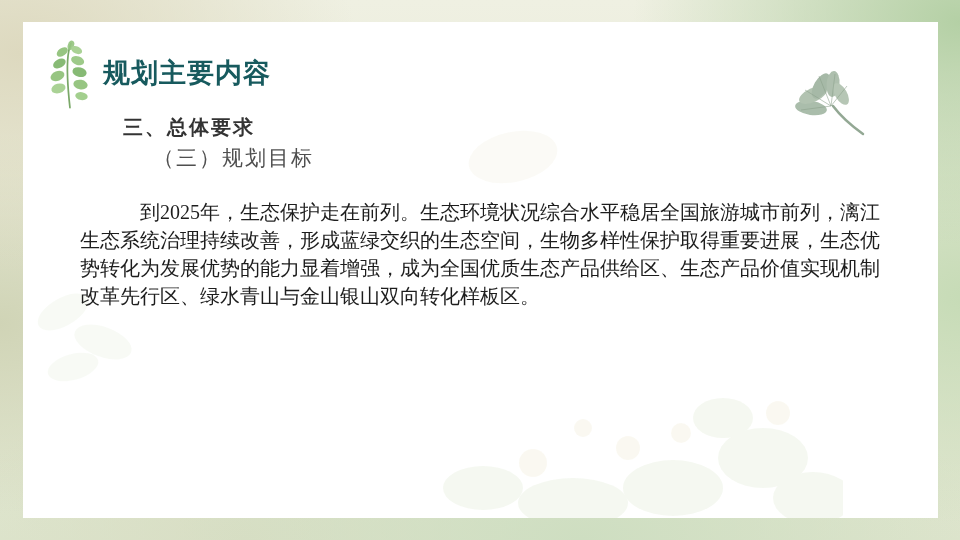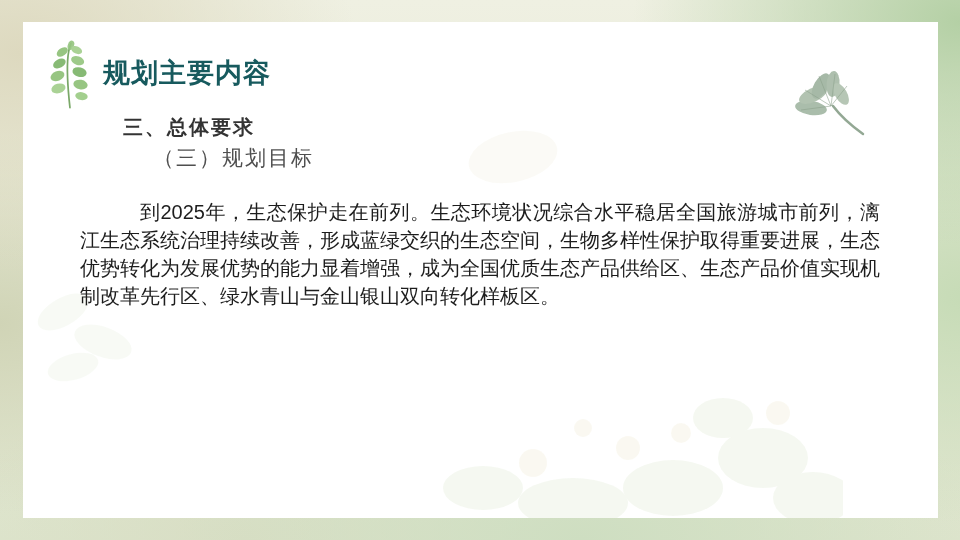--- a/index.html
+++ b/index.html
@@ -46,21 +46,21 @@
 
   .subsection-heading{
     position:absolute;left:86px;top:122px;
     font-size:21px;font-weight:normal;color:var(--subheading-color,#4f4f4f);
     letter-spacing:2px;font-family:"Liberation Serif",serif;margin-left:44px;
   }
 
   .body-text{
     position:absolute;left:57px;top:176px;width:800px;
     font-size:20px;line-height:28px;color:var(--body-color,#1d1d1d);
-    text-align:justify;font-family:Liberation Sans, sans-serif;
+    text-align:justify;font-family:Liberation Serif, serif;
   }
   .body-text p{margin:0;}
   .body-text p.p1{text-indent:60px;}
   .body-text p.p2{text-indent:40px;margin-top:8px;}
 </style>
 </head>
 <body>
 
 <div class="stage">
   <div class="card">

